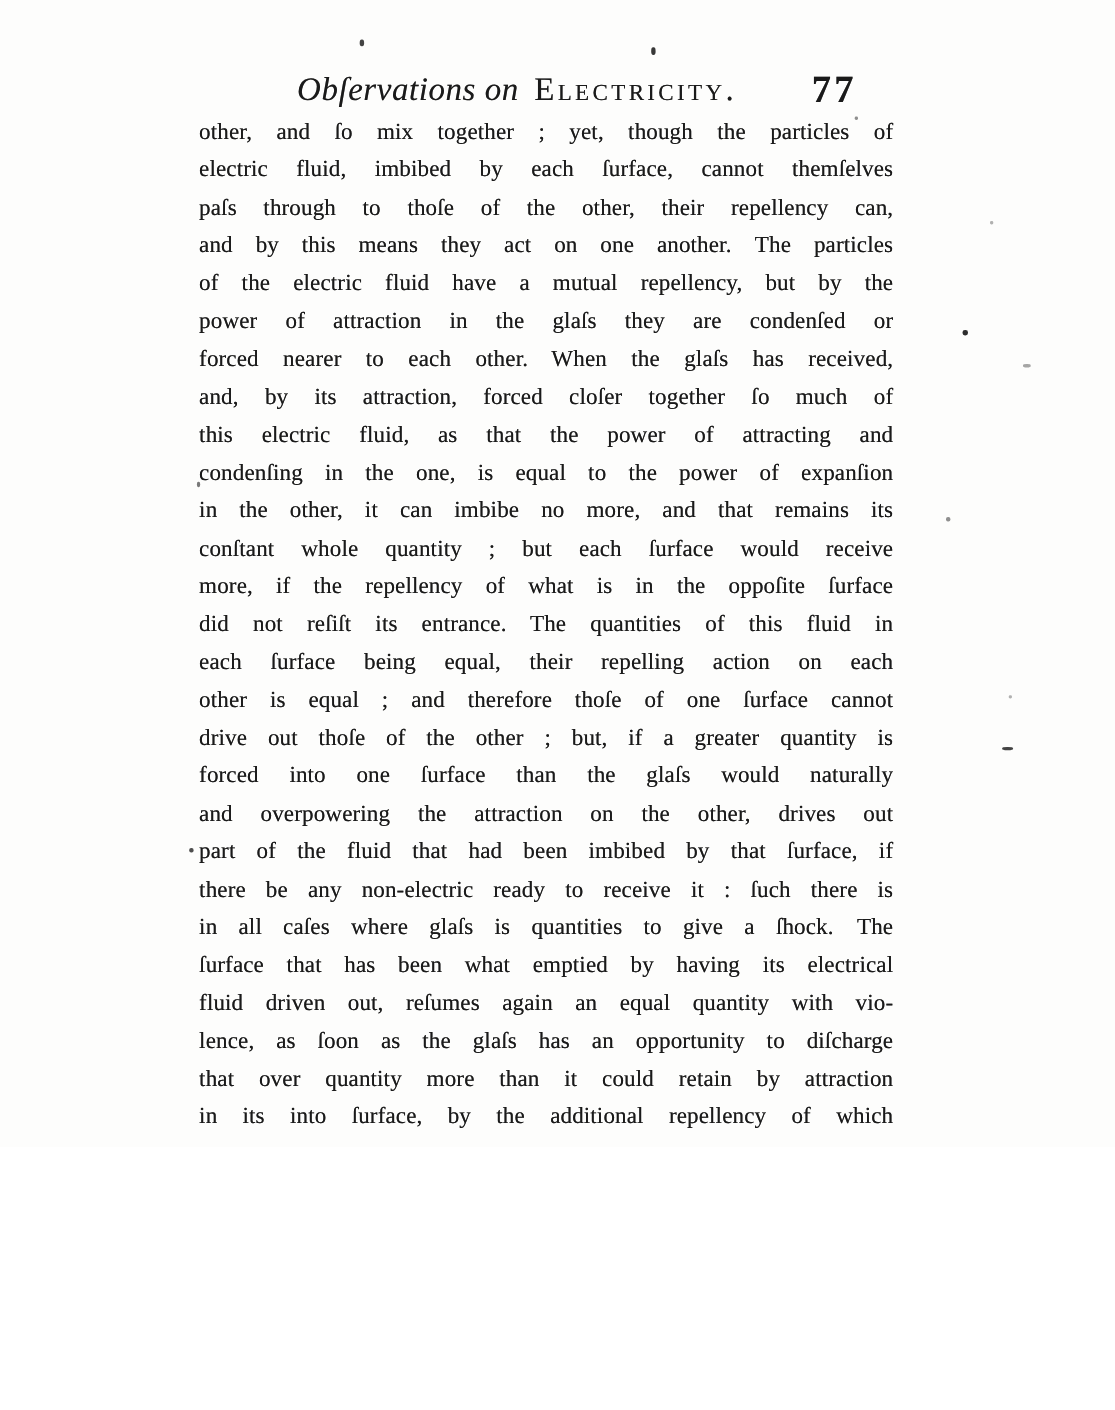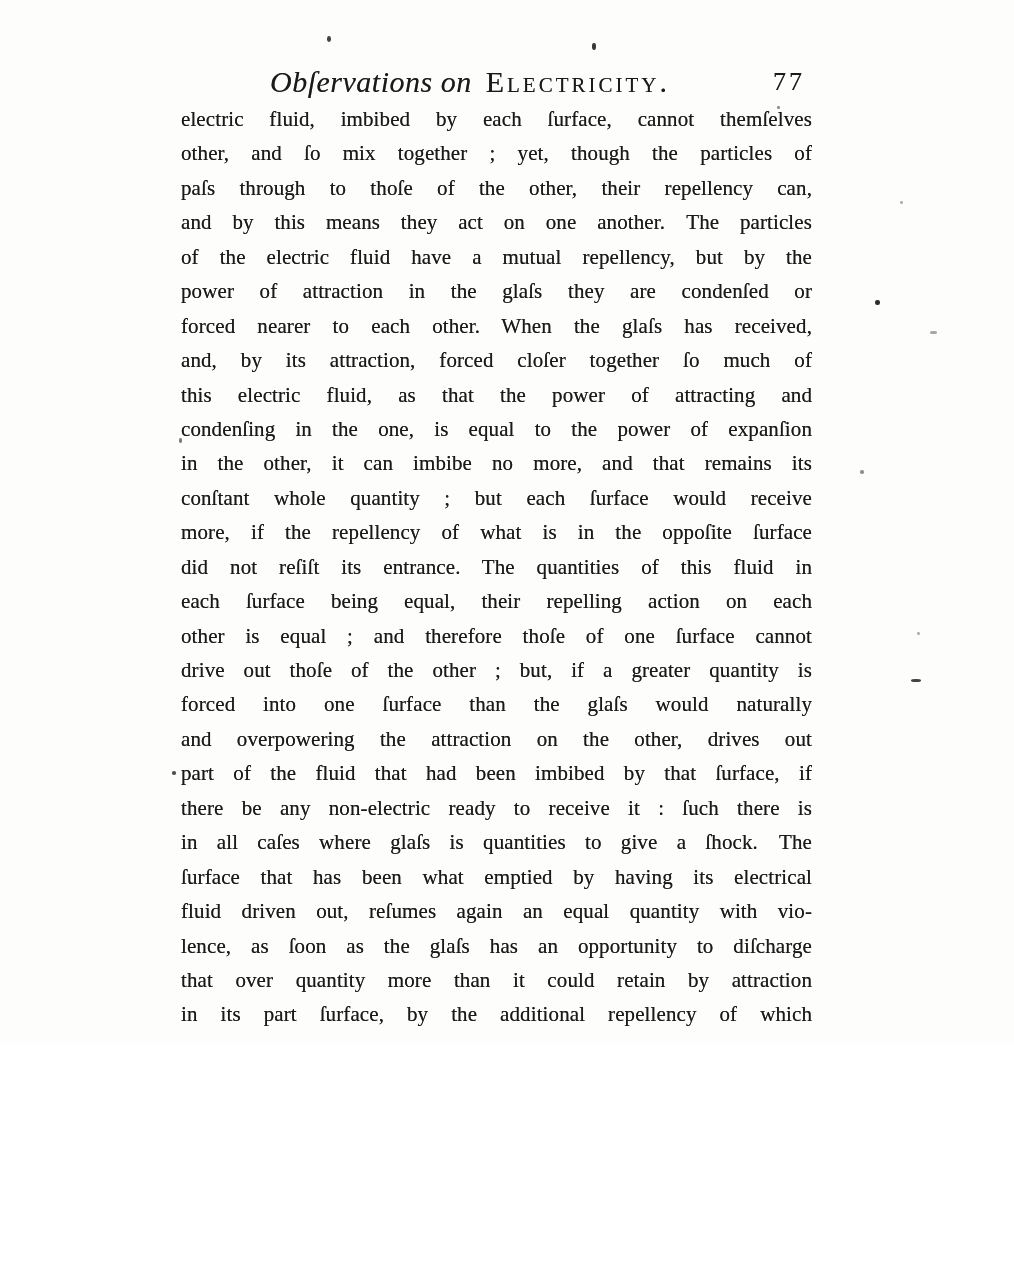--- a/index.html
+++ b/index.html
@@ -40,25 +40,26 @@
     margin-right: 14px;
   }
   .heading .t-caps {
     font-style: normal;
     font-variant: small-caps;
     letter-spacing: 3px;
   }
   .pagenum {
     position: absolute;
     top: 2px;
-    right: 7px;
-    font-size: 26px;
+    right: 33px;
+    font-size: 35px;
     line-height: 36px;
     letter-spacing: 3px;
     text-shadow: 0 0 0.5px rgba(20,20,20,0.55);
+    font-weight: bold;
   }
   
   .body-text {
     position: absolute;
     top: 102px;
     left: 181px;
     width: 631px;
   }
   .body-text .line {
     font-size: 21px;
@@ -113,22 +114,22 @@
 <div class="page" style="--paper: #fdfdfc; --ink: #1a1a1a; --wm: #c3c3c3;">
 
   <header class="running-header">
     <div class="heading">
       <span class="t-italic">Obſervations on</span><span class="t-caps">Electricity.</span>
     </div>
     <div class="pagenum">77</div>
   </header>
 
   <main class="body-text">
+      <div class="line">other, and ſo mix together ; yet, though the particles of</div>
       <div class="line">electric fluid, imbibed by each ſurface, cannot themſelves</div>
-      <div class="line">other, and ſo mix together ; yet, though the particles of</div>
       <div class="line">paſs through to thoſe of the other, their repellency can,</div>
       <div class="line">and by this means they act on one another.  The particles</div>
       <div class="line">of the electric fluid have a mutual repellency, but by the</div>
       <div class="line">power of attraction in the glaſs they are condenſed or</div>
       <div class="line">forced nearer to each other.  When the glaſs has received,</div>
       <div class="line">and, by its attraction, forced cloſer together ſo much of</div>
       <div class="line">this electric fluid, as that the power of attracting and</div>
       <div class="line">condenſing in the one, is equal to the power of expanſion</div>
       <div class="line">in the other, it can imbibe no more, and that remains its</div>
       <div class="line">conſtant whole quantity ; but each ſurface would receive</div>
@@ -139,21 +140,21 @@
       <div class="line">drive out thoſe of the other ; but, if a greater quantity is</div>
       <div class="line">forced into one ſurface than the glaſs would naturally</div>
       <div class="line">and overpowering the attraction on the other, drives out</div>
       <div class="line">part of the fluid that had been imbibed by that ſurface, if</div>
       <div class="line">there be any non-electric ready to receive it : ſuch there is</div>
       <div class="line">in all caſes where glaſs is quantities to give a ſhock.  The</div>
       <div class="line">ſurface that has been what emptied by having its electrical</div>
       <div class="line">fluid driven out, reſumes again an equal quantity with vio-</div>
       <div class="line">lence, as ſoon as the glaſs has an opportunity to diſcharge</div>
       <div class="line">that over quantity more than it could retain by attraction</div>
-      <div class="line">in its part ſurface, by the additional repellency of which</div>
+      <div class="line">in its into ſurface, by the additional repellency of which</div>
     </main>
 
   <div class="catchword">the</div>
 
   <div class="watermark">
     <span class="wm-prefix">Digitized by</span>
     <span class="wm-logo">Google</span>
   </div>
 
   <div class="noise">

